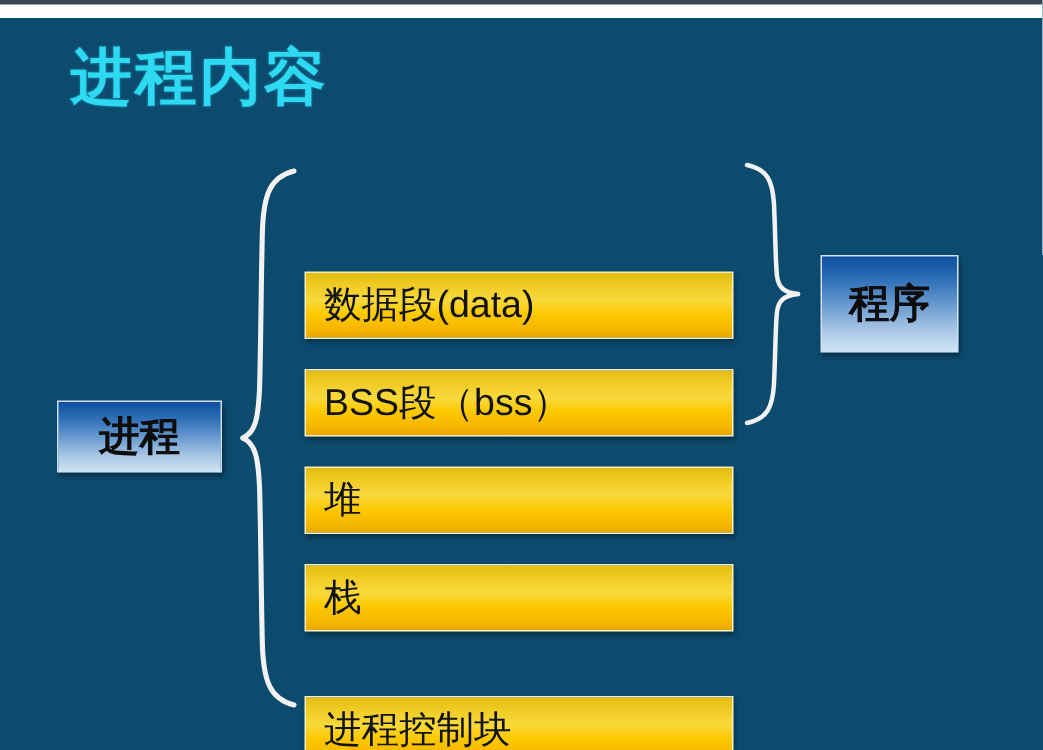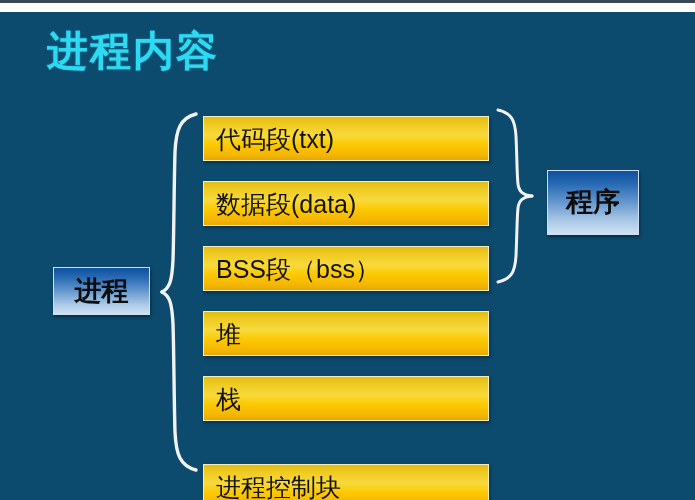--- a/index.html
+++ b/index.html
@@ -103,23 +103,23 @@
     white-space: nowrap;
     line-height: 1;
   }
   #box-program {
     left: 547px;
     top: 170px;
     width: 92px;
     height: 65px;
   }
   #box-process {
-    left: 53px;
+    left: 38px;
     top: 267px;
-    width: 97px;
+    width: 110px;
     height: 48px;
   }
 
   
   .brace-svg {
     position: absolute;
     overflow: visible;
     pointer-events: none;
   }
   #brace-left-wrap  { left: 160px; top: 108px; }
@@ -141,23 +141,20 @@
 </head>
 <body>
 
 <div id="slide">
 
   <div class="top-hairline"></div>
   <div class="top-band"></div>
 
   <div class="slide-title">进程内容</div>
 
-  <div class="bar" style="top:116px;">
-    <span class="bar-label">代码段(txt)</span>
-  </div>
 
   <div class="bar" style="top:181px;text-align:center;">
     <span class="bar-label">数据段(data)</span>
   </div>
 
   <div class="bar" style="top:246px;">
     <span class="bar-label">BSS段（bss）</span>
   </div>
 
   <div class="bar" style="top:311px;">

